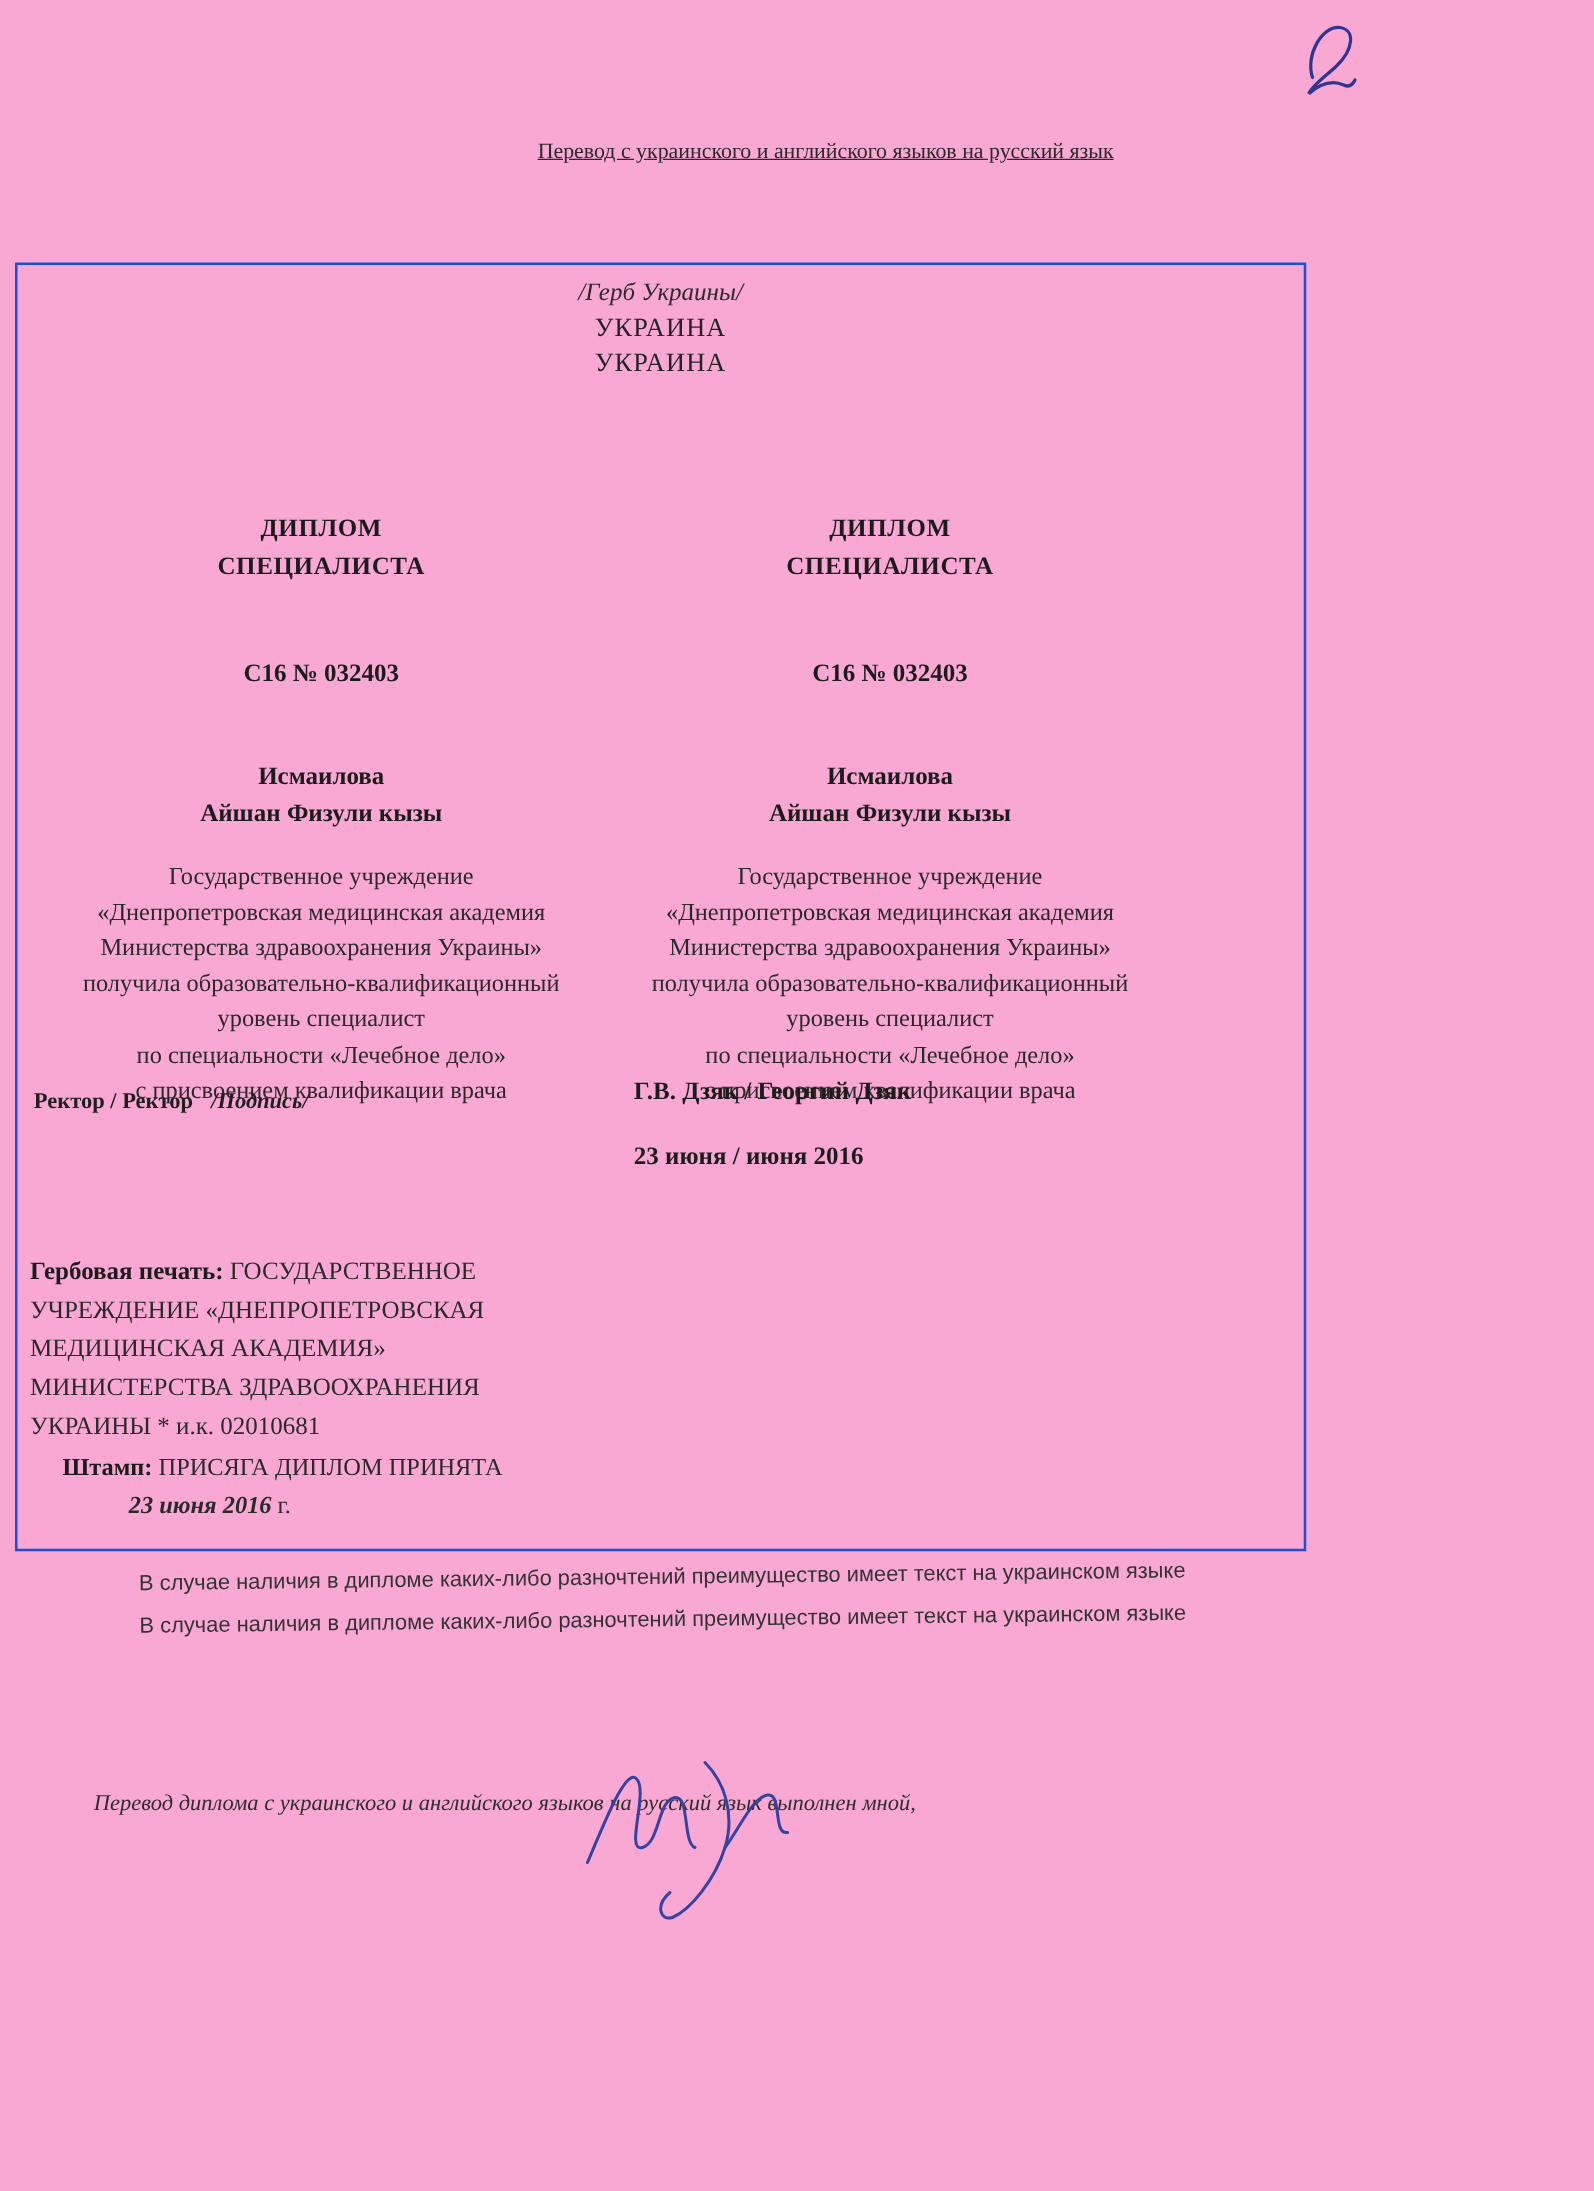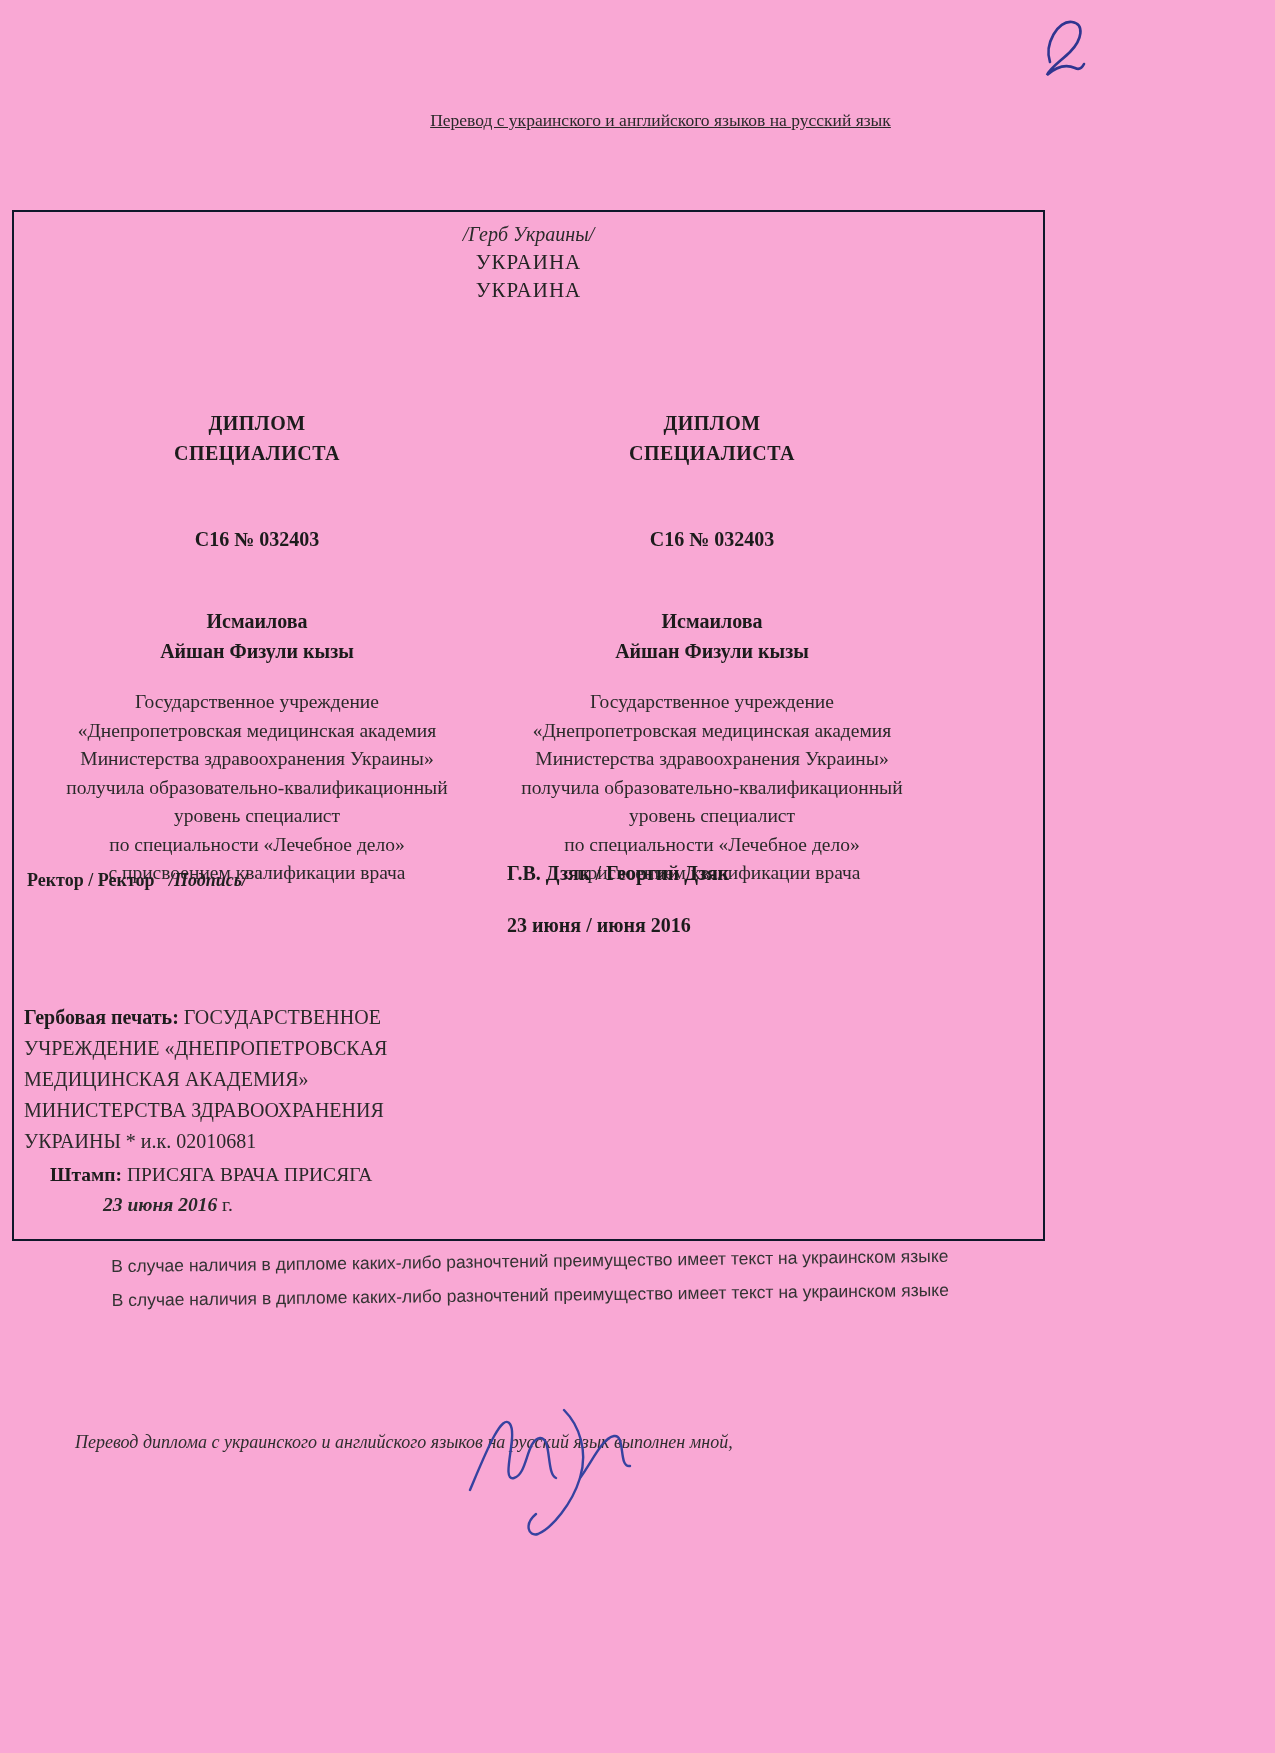--- a/index.html
+++ b/index.html
@@ -22,21 +22,21 @@
     position:absolute;top:110px;left:50%;
     transform:translateX(calc(-50% + 23px));
     font-size:17.5px;white-space:nowrap;
     text-decoration:underline;
     color:#2a2a2a;
   }
 
   .main-box{
     position:absolute;left:12px;top:210px;
     width:1029px;height:1027px;
-    border:2px solid #0f172a;
+    border:2px solid #1d4ed8;
     background:transparent;
   }
 
   .emblem-group{
     position:absolute;top:8px;left:0;width:100%;
     text-align:center;line-height:28px;
   }
   .emblem-note{font-style:italic;font-size:20px;color:#2b2b2b;}
   .country-name{font-size:21px;letter-spacing:1px;color:#242424;}
 
@@ -169,21 +169,21 @@
       <span class="preline">ГОСУДАРСТВЕННОЕ
 УЧРЕЖДЕНИЕ «ДНЕПРОПЕТРОВСКАЯ
 МЕДИЦИНСКАЯ АКАДЕМИЯ»
 МИНИСТЕРСТВА ЗДРАВООХРАНЕНИЯ
 УКРАИНЫ * и.к. 02010681</span>
     </div>
 
     <div class="stamp-block">
       <div>
         <span class="stamp-label">Штамп:</span>
-        <span>ПРИСЯГА ВРАЧА ПРИСЯГА</span>
+        <span>ПРИСЯГА ДИПЛОМ ПРИНЯТА</span>
       </div>
       <div class="stamp-date-line">
         <span class="stamp-date">23 июня 2016</span>
         <span>г.</span>
       </div>
     </div>
 
   </div>
 
   <div class="discrepancy-notes">

